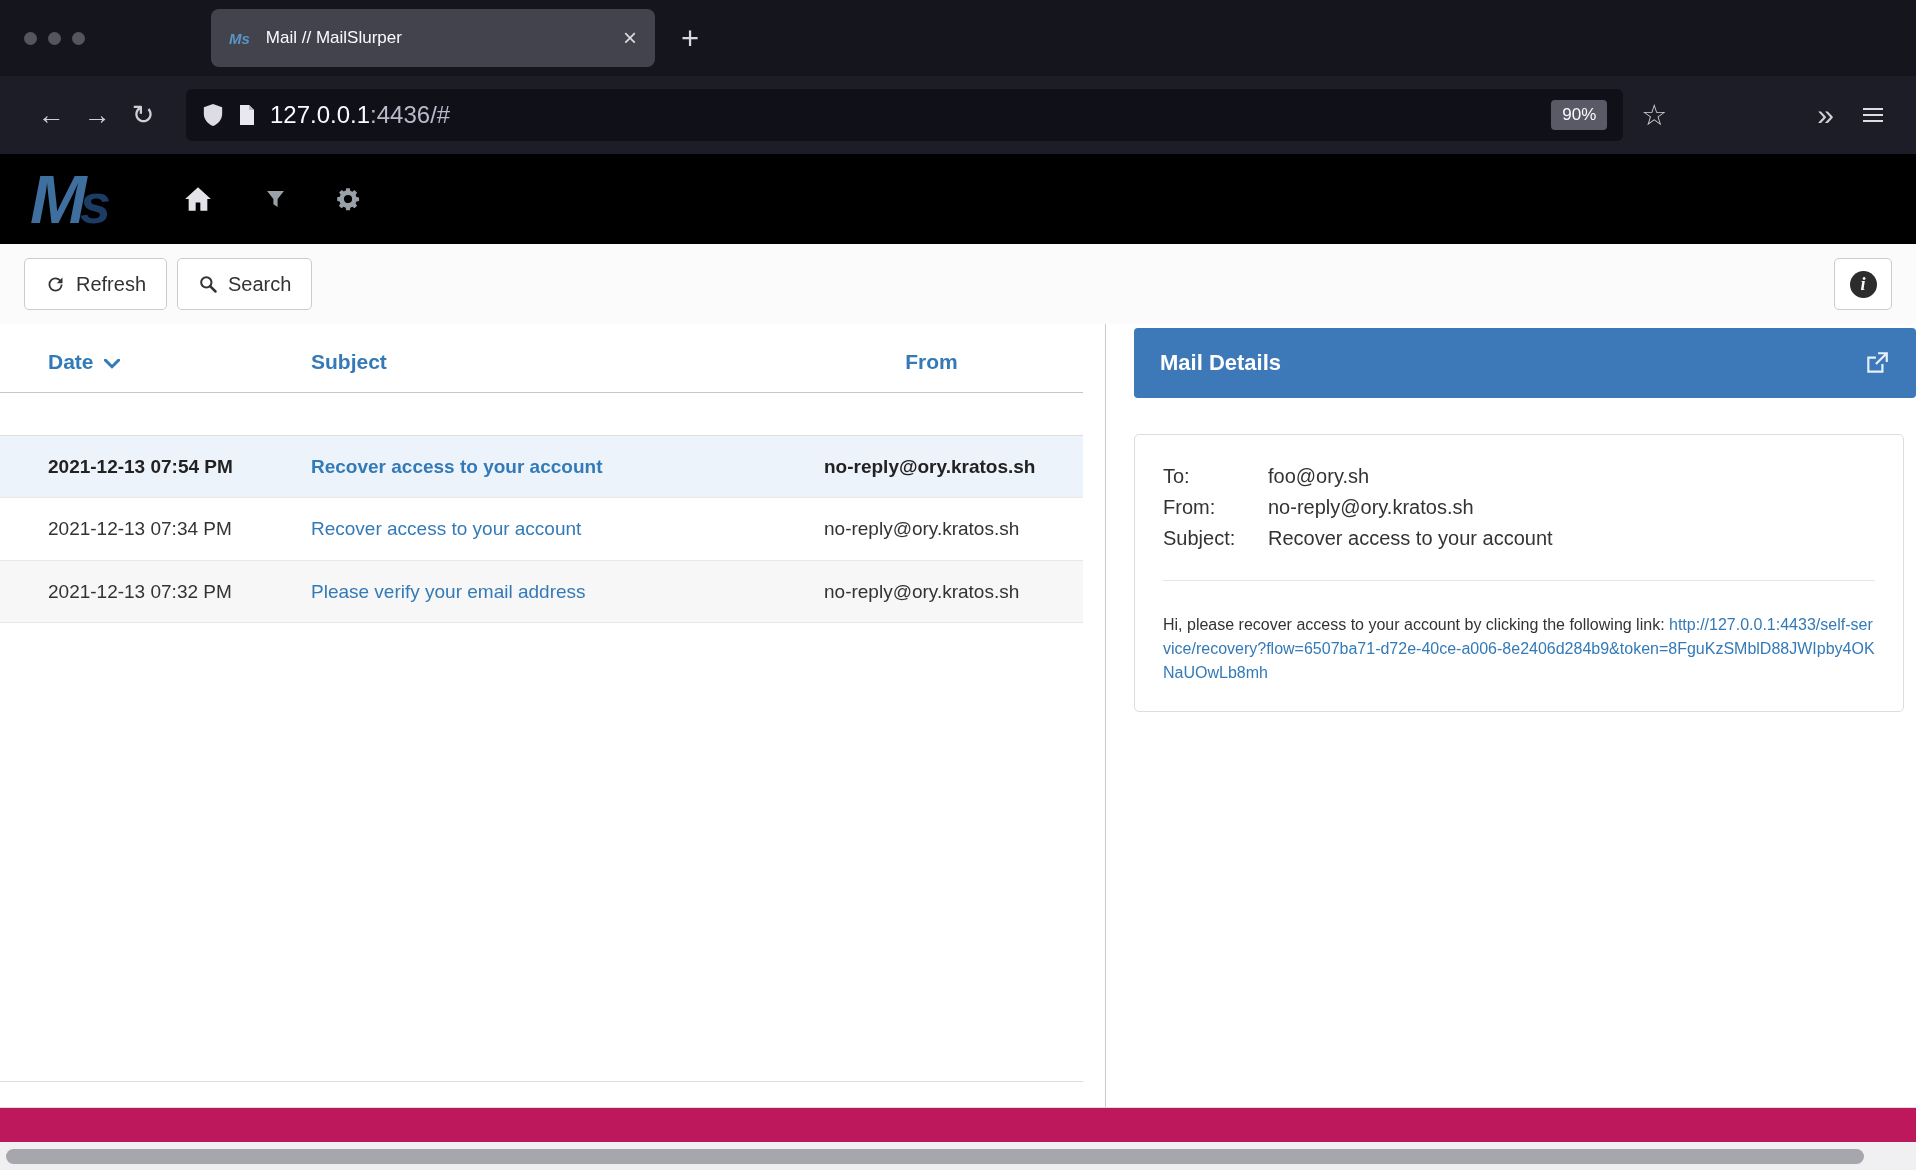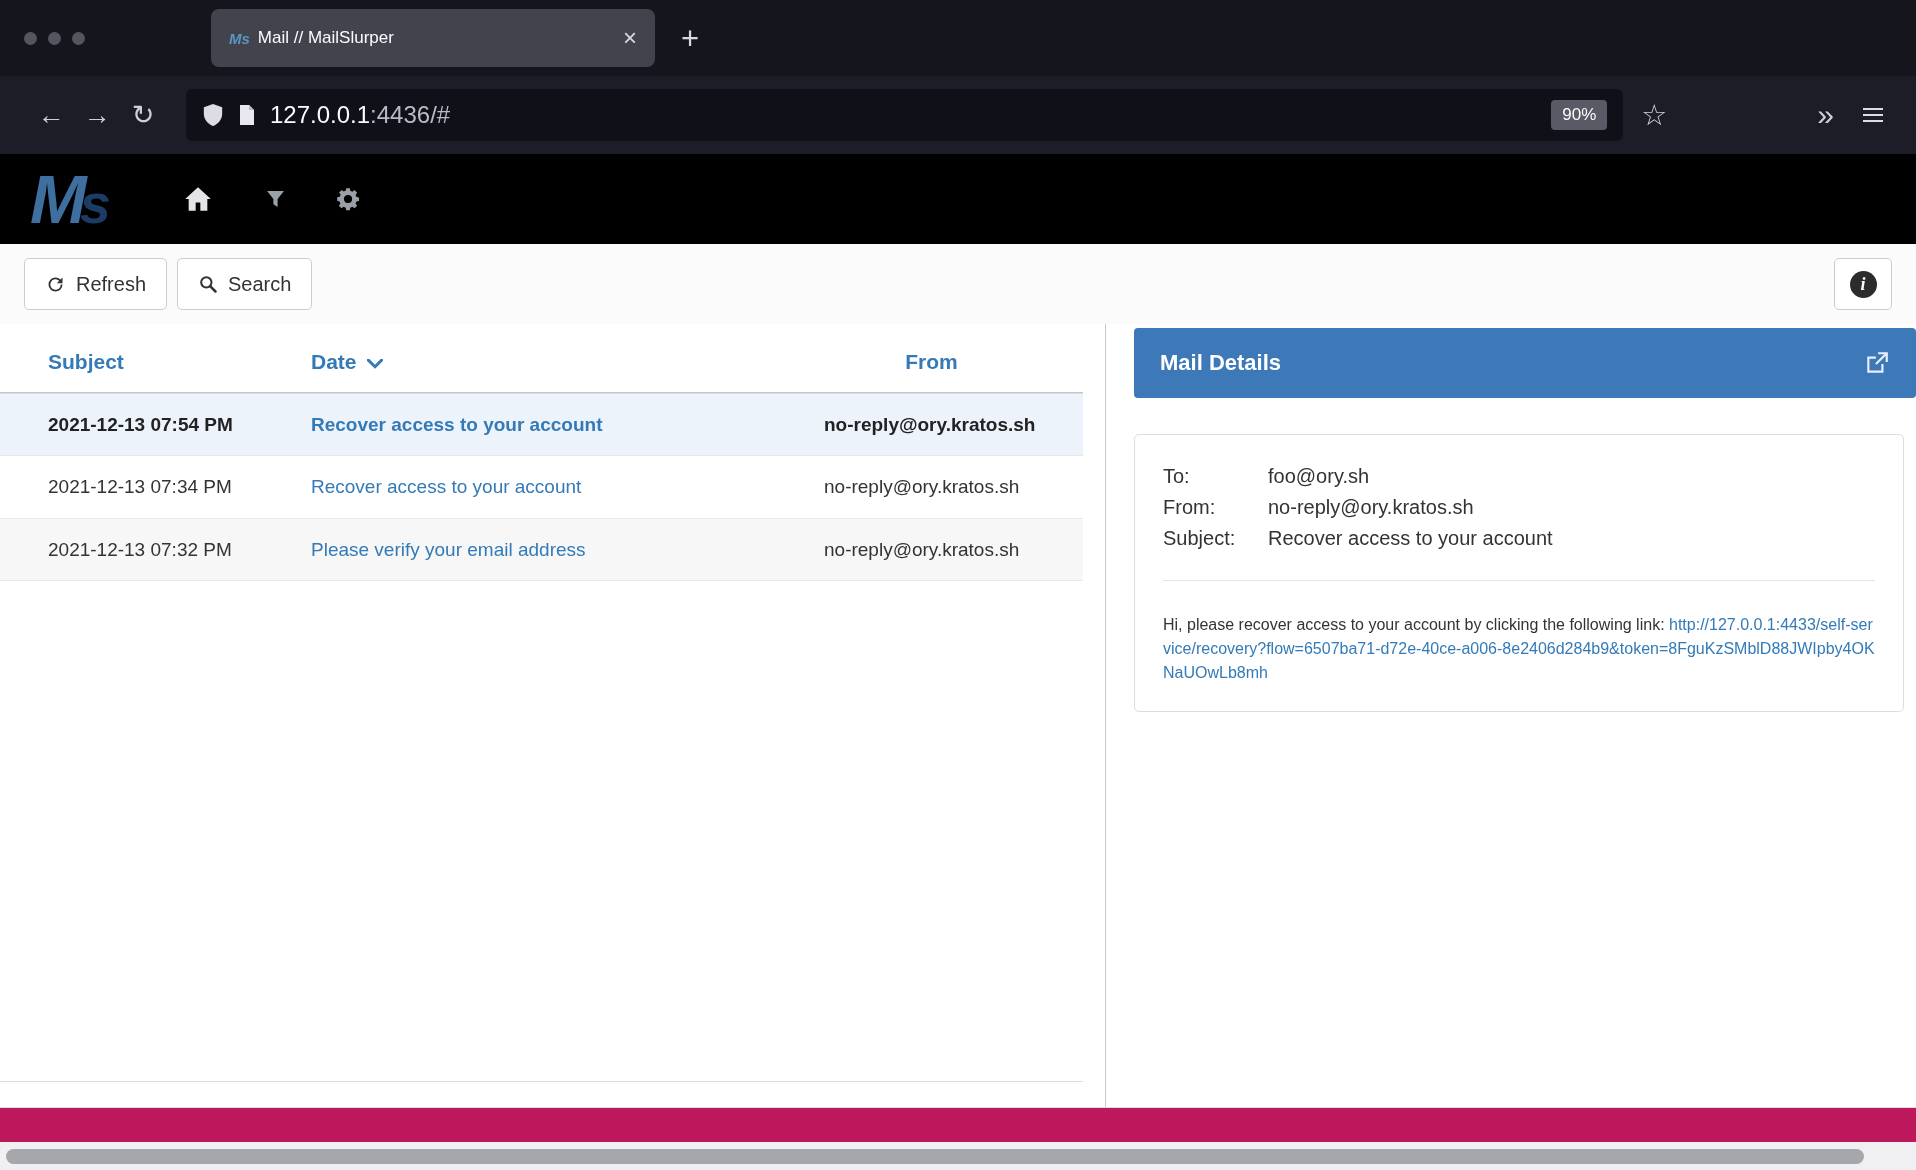--- a/index.html
+++ b/index.html
@@ -6,21 +6,21 @@
   body { font-family:"Liberation Sans", sans-serif; background:#fff; }
   .screen { width:1916px; height:1170px; position:relative; overflow:hidden; background:#be185d; }
 
   
   .tab-strip { height:76px; background:#15151d; display:flex; align-items:center; }
   .window-dots { display:flex; gap:11px; margin-left:24px; }
   .dot { width:13px; height:13px; border-radius:50%; background:#55555f; }
   .tab { margin-left:126px; width:444px; height:58px; background:#43434e; border-radius:8px;
          display:flex; align-items:center; padding:0 18px; }
   .tab-favicon { color:#5b95c4; font-weight:bold; font-style:italic; font-size:15px; }
-  .tab-title { color:#fbfbfe; font-size:17px; margin-left:8px; }
+  .tab-title { color:#fbfbfe; font-size:17px; margin-left:16px; }
   .tab-close { margin-left:auto; color:#d7d7dc; font-size:24px; line-height:1; cursor:default; }
   .new-tab { color:#d7d7dc; font-size:31px; margin-left:26px; font-weight:300; line-height:1; }
 
   .nav-bar { height:78px; background:#1d1d27; display:flex; align-items:center; padding:0 28px; }
   .nav-glyph { color:#cfcfd6; font-size:27px; width:46px; text-align:center; flex:none; }
   .url-bar { flex:1; height:52px; background:#101018; border-radius:6px; margin-left:20px;
              display:flex; align-items:center; padding:0 16px; }
   .url-icon { display:flex; align-items:center; margin-right:14px; }
   .url-text { font-size:24px; color:#fbfbfe; white-space:nowrap; }
   .url-path { color:#b9b9c9; }
@@ -54,21 +54,21 @@
 
   
   .main { display:flex; height:784px; border-bottom:1px solid #dcdcdc; background:#fff; }
   .list-pane { width:1106px; flex:none; border-right:1px solid #c9c9c9; }
   .list-inner { margin-right:22px; height:758px; border-bottom:1px solid #ddd; }
   .list-header { display:grid; grid-template-columns:263px 513px 215px;
                  padding:26px 0 0 48px; border-bottom:1px solid #c6c6c6; }
   .col-h { color:#337ab7; font-weight:bold; font-size:21px; padding-bottom:18px; }
   .col-h.from-h { text-align:center; }
   .sort-icon { display:inline-block; margin-left:10px; }
-  .rows { }
+  .rows { margin-top:42px; }
   .row { display:grid; grid-template-columns:263px 513px 215px; padding:16px 0 16px 48px;
          border-bottom:1px solid #e8e8e8; font-size:19px; line-height:1.55; cursor:default; }
   .row:first-child { border-top:1px solid #ddd; }
   .row:nth-child(odd) { background:#f7f7f7; }
   .row.selected { background:#ecf3fb; }
   .cell-date { color:#333; padding-right:55px; }
   .cell-subject a { color:#337ab7; text-decoration:none; }
   .cell-from { color:#333; padding-right:0; }
   .row.selected .cell-date, .row.selected .cell-from { font-weight:bold; color:#222; }
   .row.selected .cell-subject a { font-weight:bold; }
@@ -188,26 +188,26 @@
       <span class="info-circle">i</span>
     </button>
   </div>
 
   <div class="main">
 
     <div class="list-pane">
       <div class="list-inner">
         <div class="list-header">
           <div class="col-h">
-            <span>Subject</span>
-          </div>
-          <div class="col-h">
             <span>Date</span><span class="sort-icon"><svg width="16" height="10" viewBox="0 0 14 9">
                   <path d="M1 1l6 6 6-6" fill="none" stroke="#337ab7" stroke-width="2.6" stroke-linecap="round"></path>
                 </svg></span>
+          </div>
+          <div class="col-h">
+            <span>Subject</span>
           </div>
           <div class="col-h from-h">
             <span>From</span>
           </div>
         </div>
 
         <div class="rows">
           <div class="row selected">
             <div class="cell-date">2021-12-13 07:54 PM</div>
             <div class="cell-subject"><a href="#">Recover access to your account</a></div>

